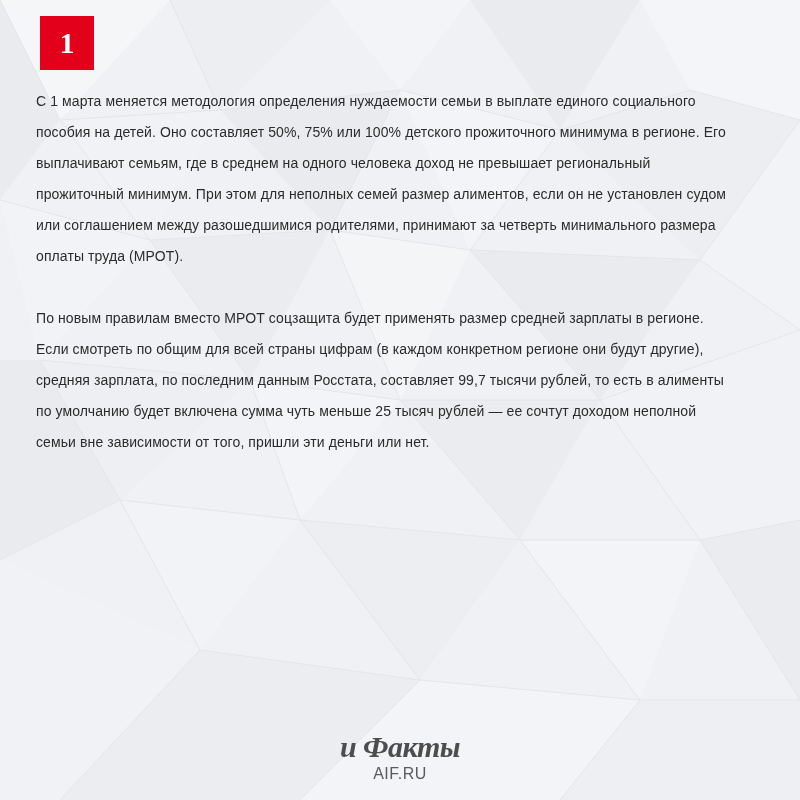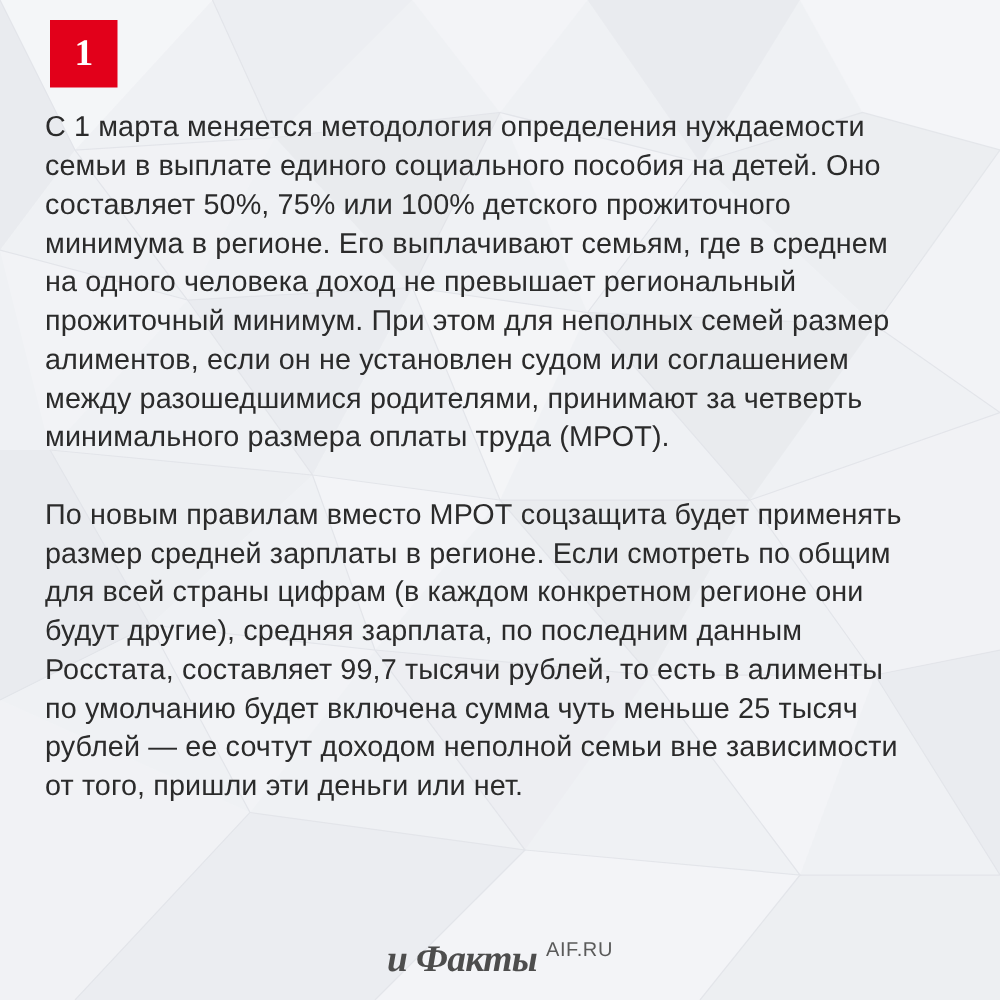--- a/index.html
+++ b/index.html
@@ -51,21 +51,21 @@
   }
 
   .content {
     position: absolute;
     left: 36px;
     top: 86px;
     width: 700px;
   }
   .para {
     color: #2b2b2b;
-    font-size: 23px;
+    font-size: 14px;
     line-height: 31px;
     letter-spacing: 0.1px;
     margin: 0 0 31px 0;
     text-align: left;
     font-family: "Liberation Sans", sans-serif;
   }
 
   .footer {
     position: absolute;
     left: 0;
@@ -85,22 +85,23 @@
     font-family: "Liberation Serif", serif;
     font-weight: bold;
     font-style: italic;
     color: #4d4d4d;
     font-size: 30px;
     letter-spacing: -0.5px;
     white-space: nowrap;
   }
   .logo-line.second {
     display: flex;
-    align-items: flex-start;
+    align-items: center;
     gap: 7px;
+    flex-direction: column;
   }
   .logo-dom {
     font-family: "Liberation Sans", sans-serif;
     font-style: normal;
     font-weight: normal;
     font-size: 16px;
     color: #5a5a5a;
     letter-spacing: 0.5px;
   }
 </style>

